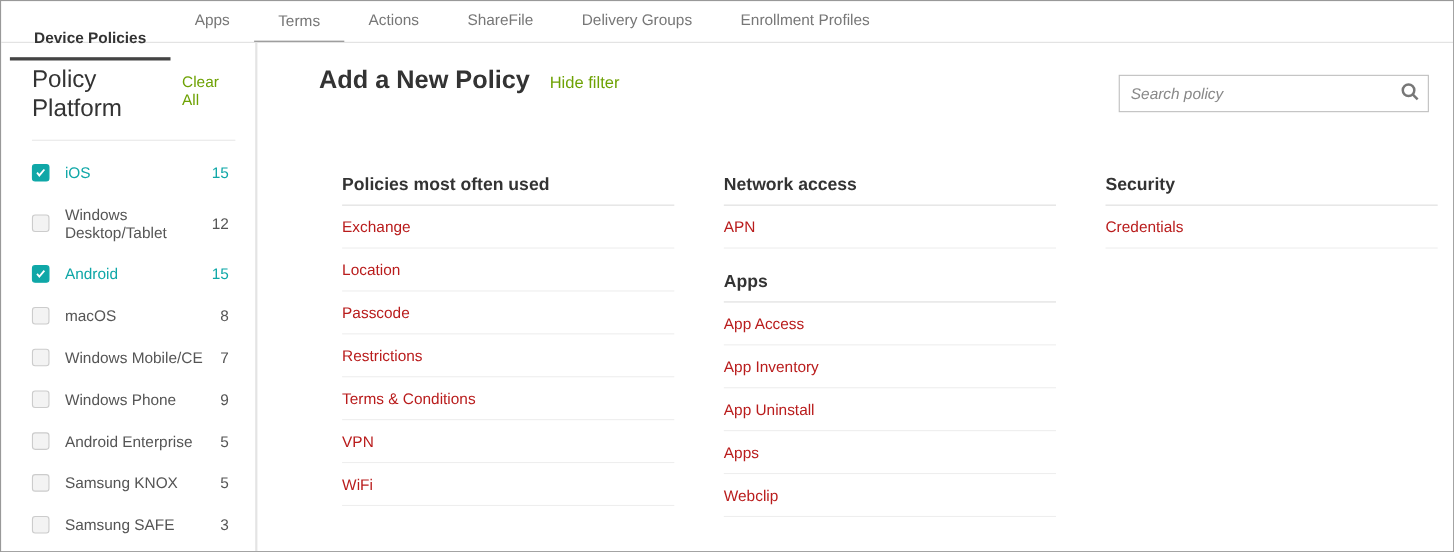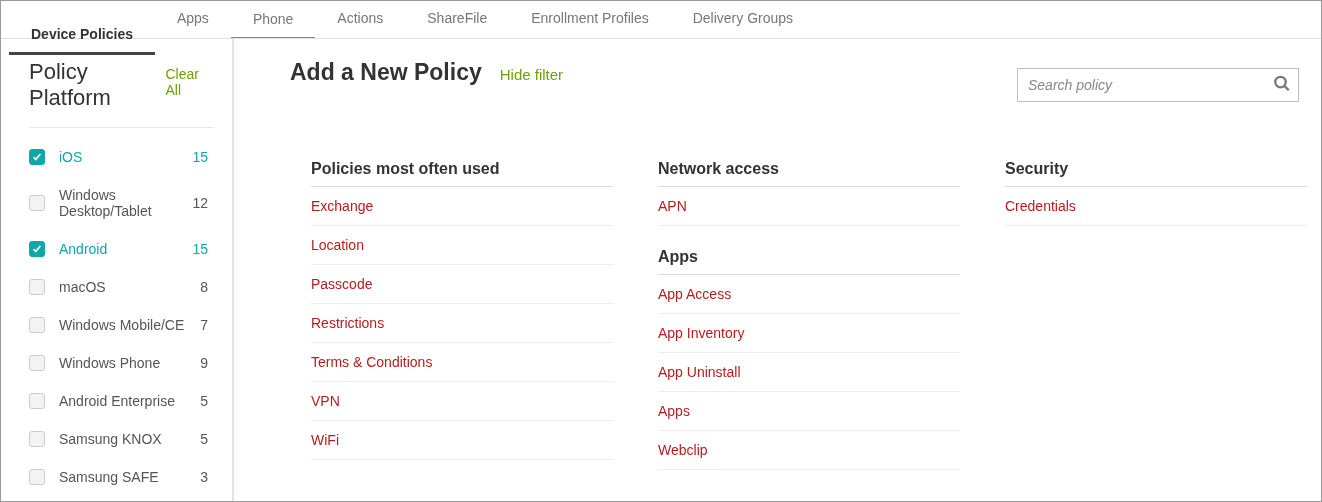--- a/index.html
+++ b/index.html
@@ -172,25 +172,25 @@
     border-bottom: 1px solid #eee;
     cursor: pointer;
   }
 </style>
 </head>
 <body>
 
 <div class="tabs" id="tabs">
     <div class="tab active">Device Policies</div>
     <div class="tab">Apps</div>
-    <div class="tab underline">Phone</div>
+    <div class="tab underline">Terms</div>
     <div class="tab">Actions</div>
     <div class="tab">ShareFile</div>
+    <div class="tab">Delivery Groups</div>
     <div class="tab">Enrollment Profiles</div>
-    <div class="tab">Delivery Groups</div>
   </div>
 
 <div class="content">
   <div class="sidebar">
     <div class="sidebar-header">
       <div class="sidebar-title">Policy Platform</div>
       <div class="clear-all">Clear All</div>
     </div>
     <div id="platform-list">
         <div class="platform-item checked">

